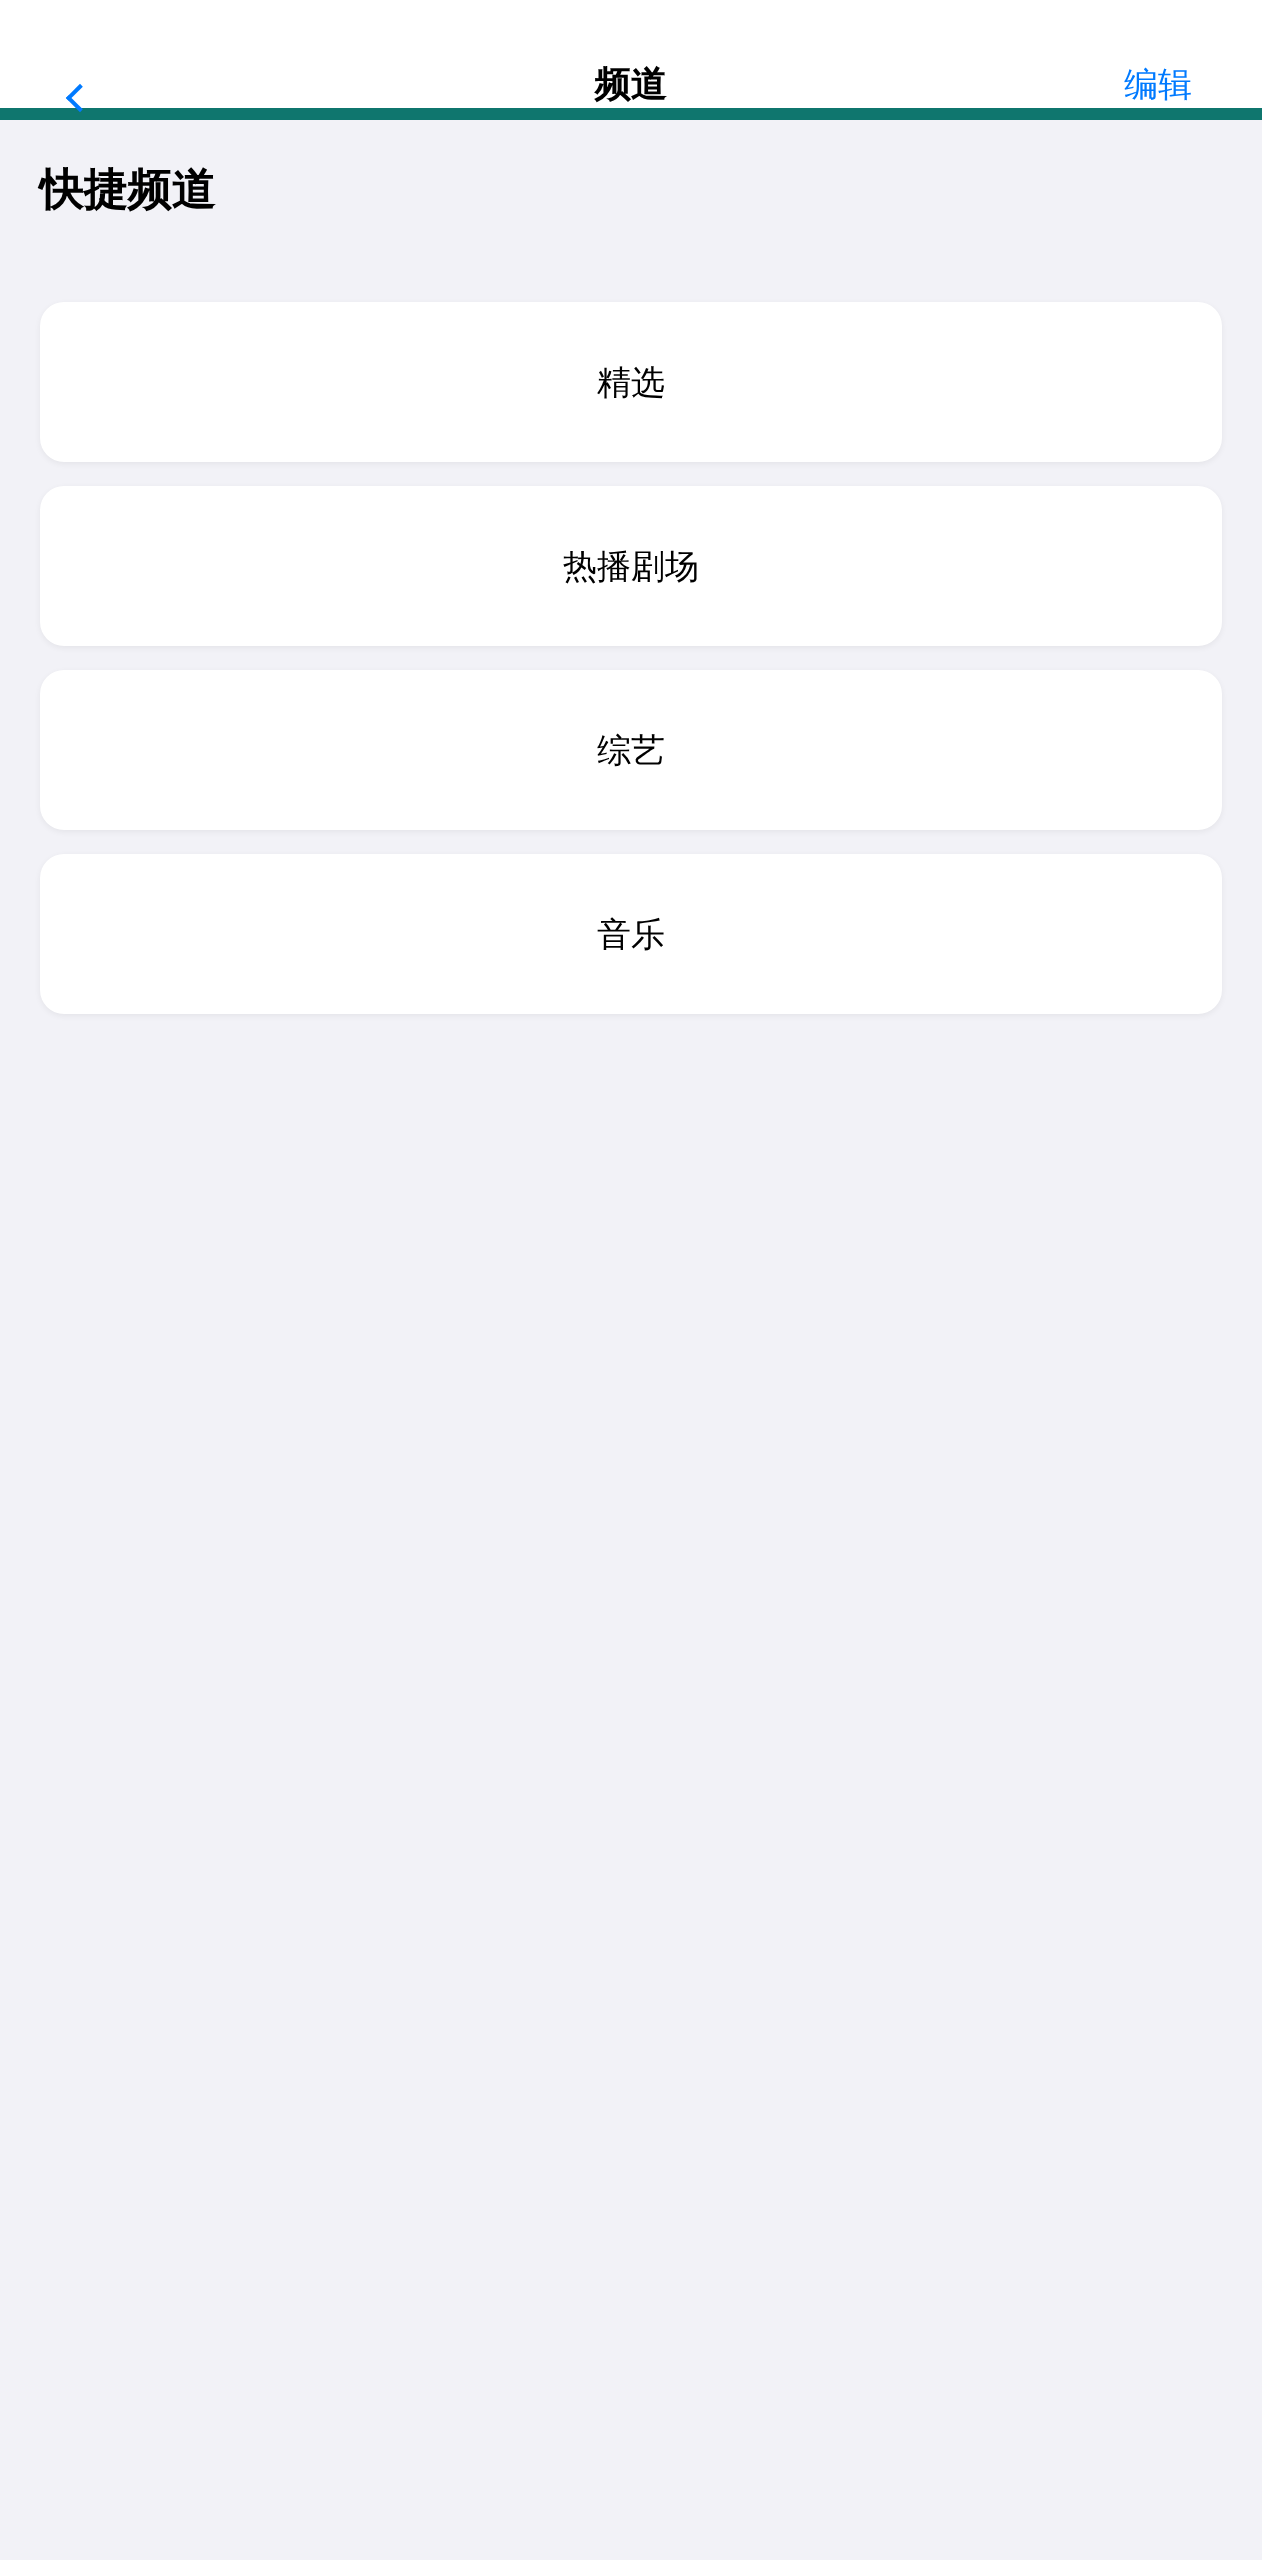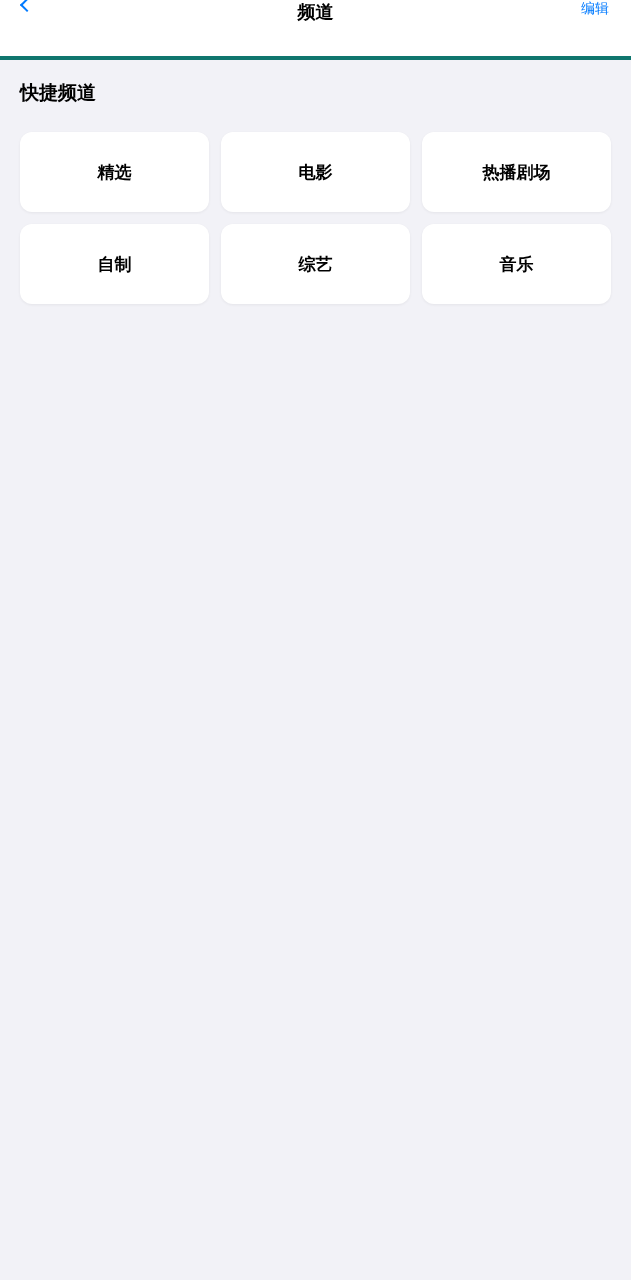--- a/index.html
+++ b/index.html
@@ -12,26 +12,26 @@
     body {
       width: 631px;
       min-height: 1280px;
       background-color: #f2f2f7;
       font-family: -apple-system, "PingFang SC", "Helvetica Neue", Arial, sans-serif;
       color: #000;
     }
 
     .header {
       display: flex;
-      align-items: flex-start;
+      align-items: flex-end;
       justify-content: space-between;
       background-color: #ffffff;
-      padding: 0 22px;
+      padding: 0 35px;
       height: 60px;
-      border-bottom: 4px solid #0f766e;
+      border-bottom: 6px solid #0f766e;
       position: relative;
     }
 
     .header-back {
       display: flex;
       align-items: center;
       cursor: pointer;
       font-size: 20px;
       color: #007aff;
       width: 60px;
@@ -40,44 +40,43 @@
     .header-title {
       position: absolute;
       left: 50%;
       transform: translateX(-50%);
       font-size: 18px;
       font-weight: 600;
       color: #000;
     }
 
     .header-action {
-      font-size: 14px;
+      font-size: 17px;
       color: #007aff;
       cursor: pointer;
       width: 60px;
       text-align: right;
     }
 
     .section {
       padding: 20px 20px 10px 20px;
     }
 
     .section-title {
-      font-size: 19px;
+      font-size: 22px;
       font-weight: 600;
       color: #000;
-      margin-bottom: 16px;
+      margin-bottom: 31px;
     }
 
     .channel-grid {
       display: grid;
-      grid-template-columns: repeat(3, 1fr);
+      grid-template-columns: repeat(1, 1fr);
       gap: 12px;
       padding: 0 20px 20px 20px;
-      font-weight: bold;
     }
 
     .channel-item {
       background-color: #ffffff;
       border-radius: 12px;
       display: flex;
       align-items: center;
       justify-content: center;
       height: 80px;
       font-size: 17px;
@@ -107,18 +106,16 @@
   <span class="header-title">频道</span>
   <span class="header-action">编辑</span>
 </div>
 
 <div class="section">
   <div class="section-title">快捷频道</div>
 </div>
 
 <div class="channel-grid" id="channel-grid">
 <div class="channel-item">精选</div>
-    <div class="channel-item">电影</div>
     <div class="channel-item">热播剧场</div>
-    <div class="channel-item">自制</div>
     <div class="channel-item">综艺</div>
     <div class="channel-item">音乐</div>
   </div>
 
 </body></html>

